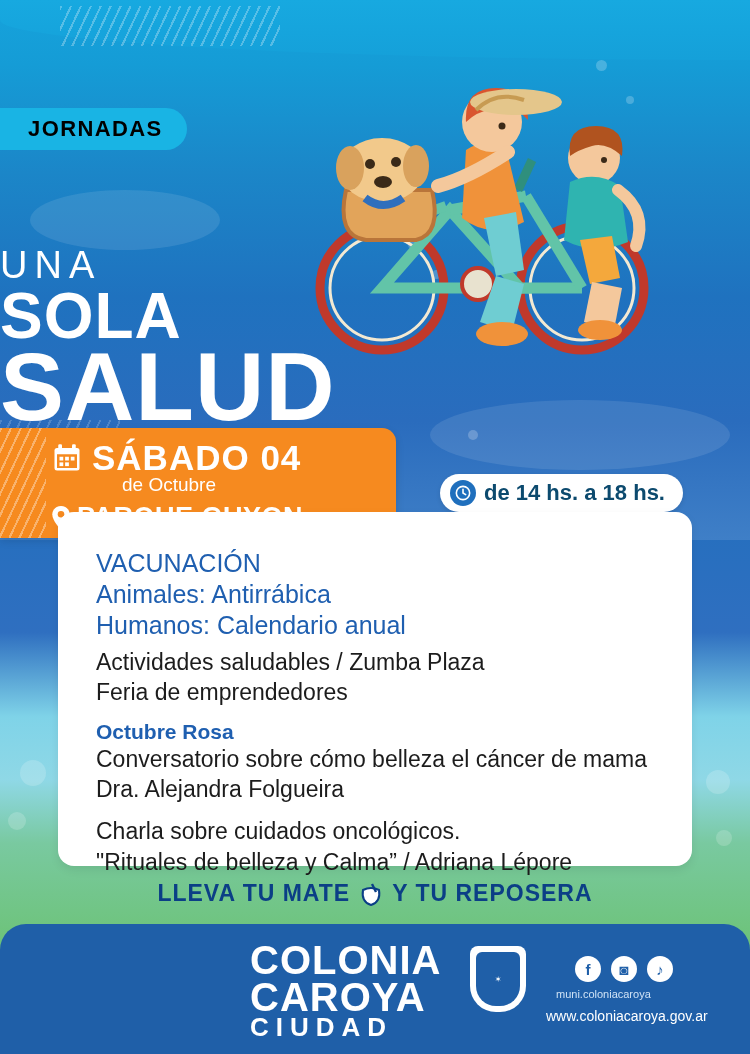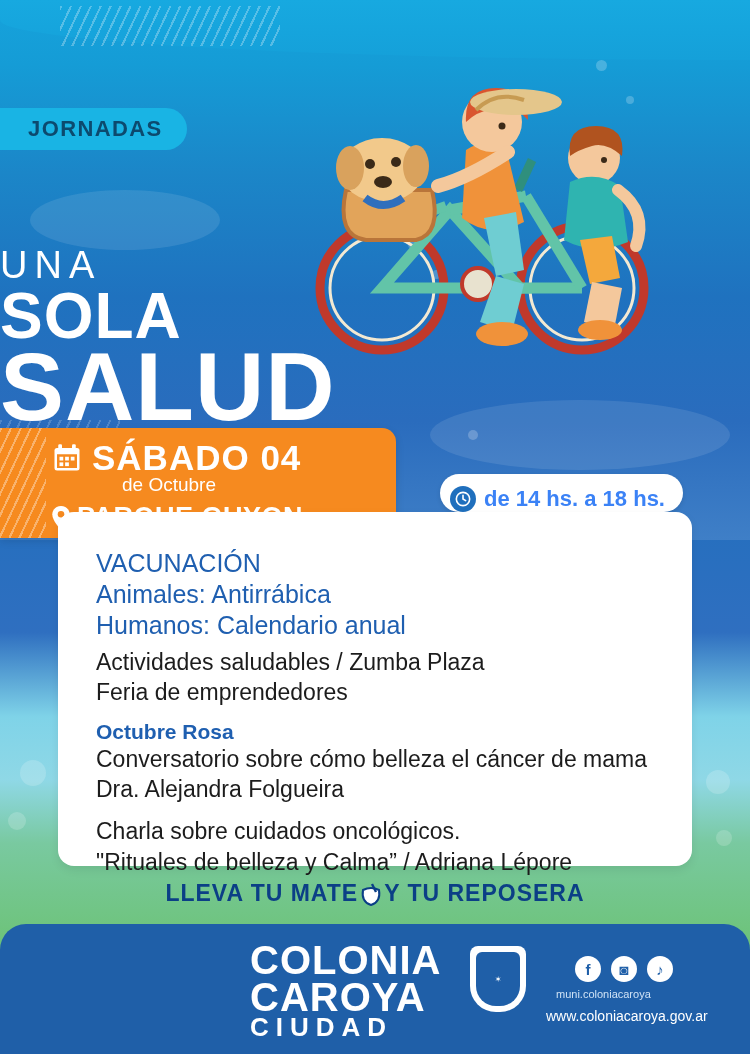--- a/index.html
+++ b/index.html
@@ -35,21 +35,21 @@
     background: repeating-linear-gradient(115deg, rgba(255,255,255,.18) 0 2px, transparent 2px 9px);
   }
   .cloud {
     position:absolute; border-radius:50%; background: rgba(255,255,255,.10);
   }
   .bubble { position:absolute; border-radius:50%; background: rgba(255,255,255,.22); }
 
   
   .jornadas {
     position:absolute; left:0; top:108px; height:42px;
-    background:#19b4e4; color:#0c4a6e;
+    background:#19b4e4; color:#000000;
     border-top-right-radius:21px; border-bottom-right-radius:21px;
     display:flex; align-items:center; padding:0 24px 0 28px;
     font-size:22px; font-weight:bold; letter-spacing:1.4px;
   }
 
   
   .title-block { position:absolute; left:0; top:246px; width:620px; color:#fff; }
   .t-una { font-size:38px; letter-spacing:7px; font-weight:500; line-height:1; padding-right:6px;}
   .t-sola { font-size:64px; font-weight:bold; letter-spacing:1px; line-height:.95; margin-top:2px; }
   .t-salud { font-size:96px; font-weight:bold; letter-spacing:1px; line-height:.95; margin-top:-6px; }
@@ -70,22 +70,22 @@
     background: repeating-linear-gradient(115deg, rgba(255,255,255,.35) 0 2px, transparent 2px 9px);
   }
   .d-row { display:flex; align-items:center; gap:10px; }
   .d-day { font-size:35px; font-weight:bold; letter-spacing:1px; }
   .d-month { font-size:19px; margin-left:70px; margin-top:-4px; }
   .d-place { font-size:27px; font-weight:bold; letter-spacing:.5px; margin-top:6px; display:flex; align-items:center; gap:7px;}
 
   
   .hours {
     position:absolute; left:440px; top:474px; height:38px;
-    background:#ffffff; color:#3b82f6;
-    border-radius:19px; display:flex; align-items:flex-end; gap:8px;
+    background:#ffffff; color:#0c4a6e;
+    border-radius:19px; display:flex; align-items:center; gap:8px;
     padding:0 18px 0 10px; font-size:22px; font-weight:bold;
     box-shadow:0 2px 5px rgba(0,0,0,.10);
   }
   .hours .clock {
     width:26px; height:26px; border-radius:50%; background:#1f6fbd;
     display:flex; align-items:center; justify-content:center;
   }
 
   
   .card {
@@ -96,21 +96,21 @@
   }
   .c-blue { color:#1f5fb0; font-weight:normal; font-size:25px; line-height:1.24; }
   .c-dark { color:#1c1c1c; font-size:23px; line-height:1.32; }
   .c-rose { color:#1f5fb0; font-weight:bold; font-size:21px; }
   .gap { height:12px; }
 
   
   .mate {
     position:absolute; left:0; top:880px; width:750px; text-align:center;
     color:#0b3f86; font-size:23px; font-weight:bold; letter-spacing:1px;
-    display:flex; align-items:center; justify-content:center; gap:0;
+    display:flex; align-items:center; justify-content:center; gap:8px;
   }
 
   
   .footer {
     position:absolute; left:0; top:924px; width:750px; height:160px;
     background:#1f5fa8;
     border-top-left-radius:26px; border-top-right-radius:26px;
   }
   .brand { position:absolute; left:250px; top:18px; color:#fff; line-height:.92; }
   .brand .l1 { font-size:40px; font-weight:bold; letter-spacing:1px; }

